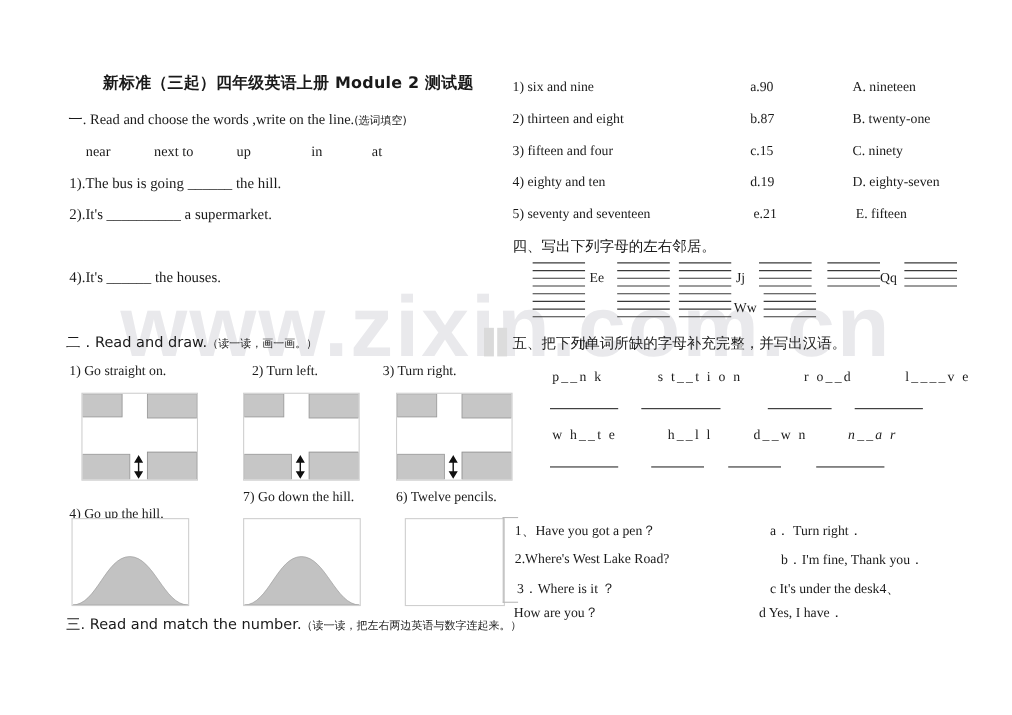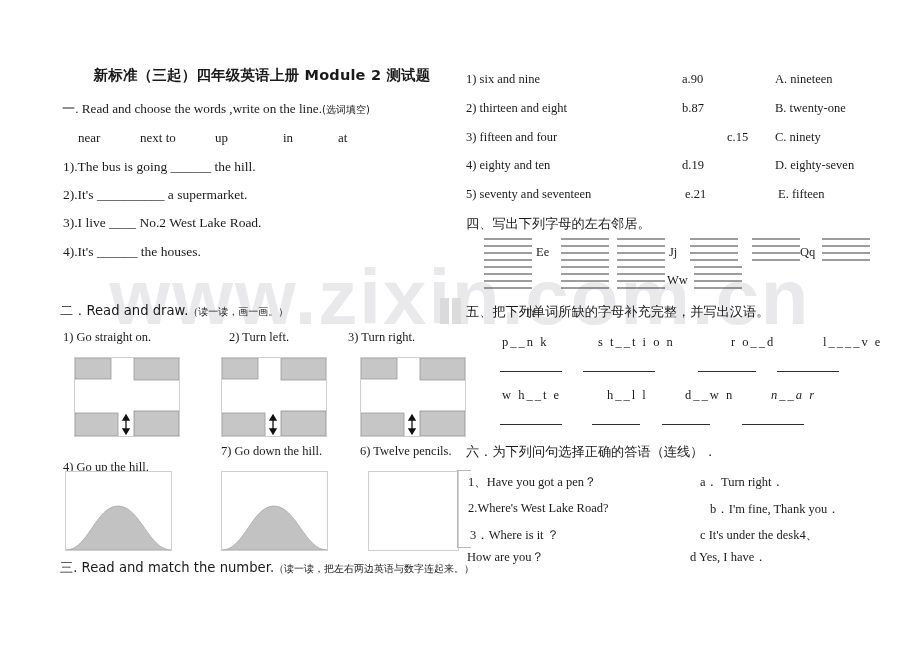--- a/index.html
+++ b/index.html
@@ -124,21 +124,20 @@
     <div class="line" style="left:78px; top:130px; font-size:13px;">
       <span style="display:inline-block;width:62px">near</span><span style="display:inline-block;width:75px">next to</span><span style="display:inline-block;width:68px">up</span><span style="display:inline-block;width:55px">in</span><span style="display:inline-block;">at</span>
     </div>
 
     <div class="line sec-head" style="left:62px; top:100px;">
       <span class="cn">一</span><span id="s1h"><span>. Read and choose the words ,write on the line.</span><span class="cn cn-small">(选词填空)</span></span>
     </div>
 
     <div class="line" style="left:63px; top:159px;">1).The bus is going ______ the hill.</div>
     <div class="line" style="left:63px; top:187px;">2).It's __________ a supermarket.</div>
-    <div class="line" style="left:63px; top:215px;">3).I live ____ No.2 West Lake Road.</div>
     <div class="line" style="left:63px; top:244px;">4).It's ______ the houses.</div>
 
     <div class="line sec-head" style="left:60px; top:302px;">
       <span class="cn">二．Read and draw.</span><span class="cn cn-small">（读一读，画一画。）</span>
     </div>
 
     <div class="line" style="left:63px;  top:330px; font-size:12.5px;">1) Go straight on.</div>
     <div class="line" style="left:229px; top:330px; font-size:12.5px;">2) Turn left.</div>
     <div class="line" style="left:348px; top:330px; font-size:12.5px;">3) Turn right.</div>
 
@@ -205,21 +204,21 @@
     </div>
 
     <div class="line" style="left:466px; top:72px; font-size:12.5px;">1)   six and nine</div>
     <div class="line" style="left:466px; top:101px; font-size:12.5px;">2) thirteen and eight</div>
     <div class="line" style="left:466px; top:130px; font-size:12.5px;">3)   fifteen and four</div>
     <div class="line" style="left:466px; top:158px; font-size:12.5px;">4)   eighty and ten</div>
     <div class="line" style="left:466px; top:187px; font-size:12.5px;">5)   seventy and seventeen</div>
 
     <div class="line" style="left:682px; top:72px;  font-size:12.5px;">a.90</div>
     <div class="line" style="left:682px; top:101px; font-size:12.5px;">b.87</div>
-    <div class="line" style="left:682px; top:130px; font-size:12.5px;margin-left:45px;">c.15</div>
+    <div class="line" style="left:682px; top:130px; font-size:12.5px;">c.15</div>
     <div class="line" style="left:682px; top:158px; font-size:12.5px;">d.19</div>
     <div class="line" style="left:685px; top:187px; font-size:12.5px;">e.21</div>
 
     <div class="line" style="left:775px; top:72px;  font-size:12.5px;">A. nineteen</div>
     <div class="line" style="left:775px; top:101px; font-size:12.5px;">B. twenty-one</div>
     <div class="line" style="left:775px; top:130px; font-size:12.5px;">C. ninety</div>
     <div class="line" style="left:775px; top:158px; font-size:12.5px;">D. eighty-seven</div>
     <div class="line" style="left:778px; top:187px; font-size:12.5px;">E. fifteen</div>
 
     <div class="line sec-head cn" style="left:466px; top:215px;">四、写出下列字母的左右邻居。</div>
@@ -347,21 +346,20 @@
 
     <div class="line" style="left:502px; top:388px; font-size:12.5px;">
       <span class="sp2" style="display:inline-block;width:105px">w h__t e</span><span class="sp2" style="display:inline-block;width:78px">h__l l</span><span class="sp2" style="display:inline-block;width:86px">d__w n</span><span class="sp2" style="display:inline-block;font-style:italic;">n__a r</span>
     </div>
 
     <div class="rule" style="left:500px; top:424px; width:62px;"></div>
     <div class="rule" style="left:592px; top:424px; width:48px;"></div>
     <div class="rule" style="left:662px; top:424px; width:48px;"></div>
     <div class="rule" style="left:742px; top:424px; width:62px;"></div>
 
-    <div class="line sec-head cn" style="left:466px; top:443px;">六．为下列问句选择正确的答语（连线）．</div>
 
     <div class="artifact-box" style="left:457px; top:470px; width:14px; height:78px;"></div>
 
     <div class="line" style="left:468px; top:474px; font-size:12.5px;">1、Have  you  got  a  pen？</div>
     <div class="line" style="left:468px; top:501px; font-size:12.5px;">2.Where's   West   Lake   Road?</div>
     <div class="line" style="left:470px; top:527px; font-size:12.5px;">3．Where  is  it ？</div>
     <div class="line" style="left:467px; top:549px; font-size:12.5px;">How  are  you？</div>
 
     <div class="line" style="left:700px; top:474px; font-size:12.5px;">a．  Turn   right．</div>
     <div class="line" style="left:710px; top:501px; font-size:12.5px;">b．I'm  fine, Thank  you．</div>

